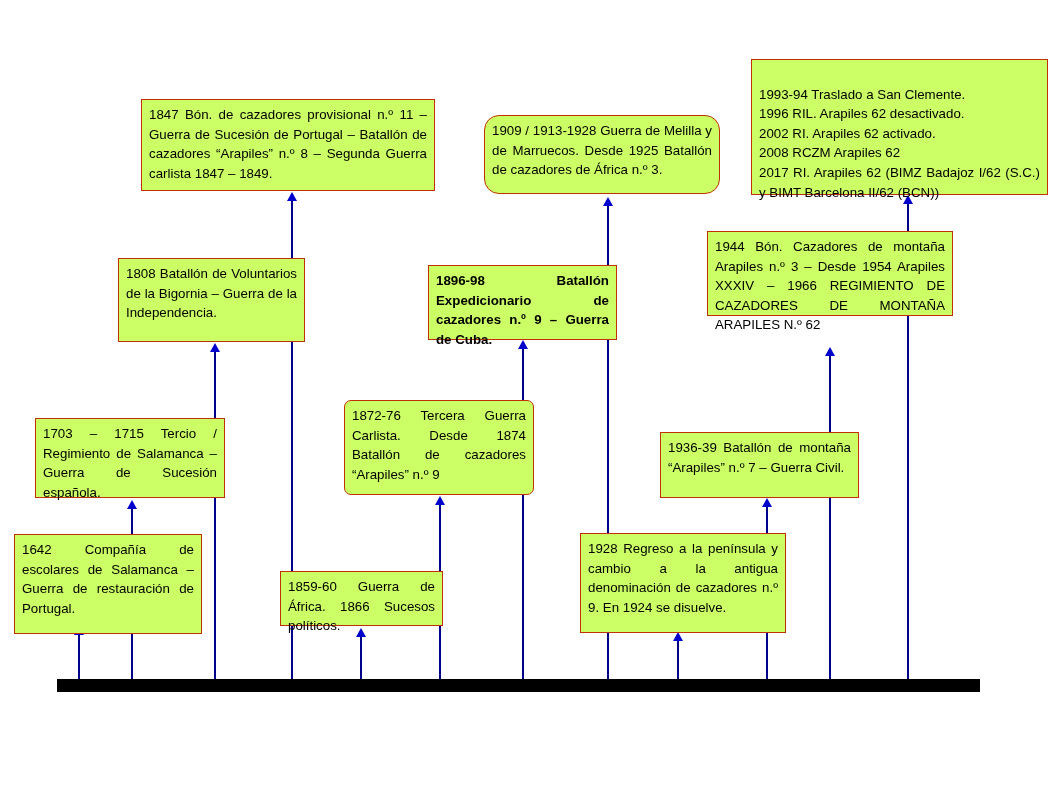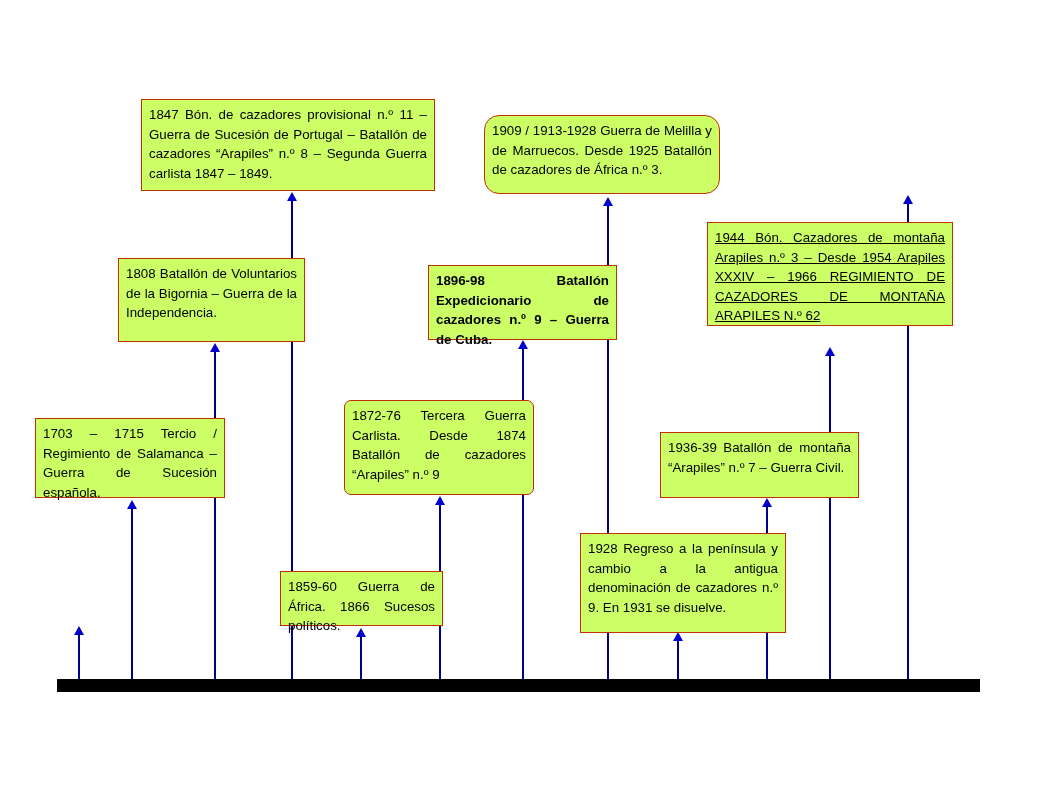--- a/index.html
+++ b/index.html
@@ -101,20 +101,23 @@
 
   <div class="conn" style="left:766px; top:506px; height:178px;"></div>
   <div class="arrowhead" style="left:762px; top:498px;"></div>
 
   <div class="conn" style="left:829px; top:355px; height:329px;"></div>
   <div class="arrowhead" style="left:825px; top:347px;"></div>
 
   <div class="conn" style="left:907px; top:203px; height:481px;"></div>
   <div class="arrowhead" style="left:903px; top:195px;"></div>
 
+  <div class="box" style="left:14px; top:534px; width:188px; height:100px;">
+    <span class="inner">1642 Compañía de escolares de Salamanca – Guerra de restauración de Portugal.</span>
+  </div>
 
   <div class="box" style="left:35px; top:418px; width:190px; height:80px;">
     <span class="inner">1703 – 1715 Tercio / Regimiento de Salamanca – Guerra de Sucesión española.</span>
   </div>
 
   <div class="box" style="left:118px; top:258px; width:187px; height:84px;">
     <span class="inner">1808 Batallón de Voluntarios de la Bigornia – Guerra de la Independencia.</span>
   </div>
 
   <div class="box" style="left:141px; top:99px; width:294px; height:92px;">
@@ -131,27 +134,34 @@
 
   <div class="box" style="left:428px; top:265px; width:189px; height:75px;font-weight:bold;">
     <span class="inner">1896-98 Batallón Expedicionario de cazadores n.º 9 – Guerra de Cuba.</span>
   </div>
 
   <div class="box" style="left:484px; top:115px; width:236px; height:79px;border-radius:15px;">
     <span class="inner">1909 / 1913-1928 Guerra de Melilla y de Marruecos. Desde 1925 Batallón de cazadores de África n.º 3.</span>
   </div>
 
   <div class="box" style="left:580px; top:533px; width:206px; height:100px;">
-    <span class="inner">1928 Regreso a la península y cambio a la antigua denominación de cazadores n.º 9. En 1931 se disuelve.</span>
+    <span class="inner">1928 Regreso a la península y cambio a la antigua denominación de cazadores n.º 9. En 1924 se disuelve.</span>
   </div>
 
   <div class="box" style="left:660px; top:432px; width:199px; height:66px;">
     <span class="inner">1936-39 Batallón de montaña “Arapiles” n.º 7 – Guerra Civil.</span>
   </div>
 
-  <div class="box" style="left:707px; top:222px; width:246px; height:104px;text-decoration:underline;">
+  <div class="box" style="left:707px; top:231px; width:246px; height:85px;">
     <span class="inner">1944 Bón. Cazadores de montaña Arapiles n.º 3 – Desde 1954 Arapiles XXXIV – 1966 REGIMIENTO DE CAZADORES DE MONTAÑA ARAPILES N.º 62</span>
   </div>
 
+  <div class="box nojustify" style="left:751px; top:59px; width:297px; height:136px; white-space:pre-line; text-align:justify;">
+    <span class="inner">1993-94 Traslado a San Clemente.
+1996 RIL. Arapiles 62 desactivado.
+2002 RI. Arapiles 62 activado.
+2008 RCZM Arapiles 62
+2017 RI. Arapiles 62 (BIMZ Badajoz I/62 (S.C.) y BIMT Barcelona II/62 (BCN))</span>
+  </div>
 
   <div id="timeline-bar"></div>
 
 </div>
 
 </body></html>

